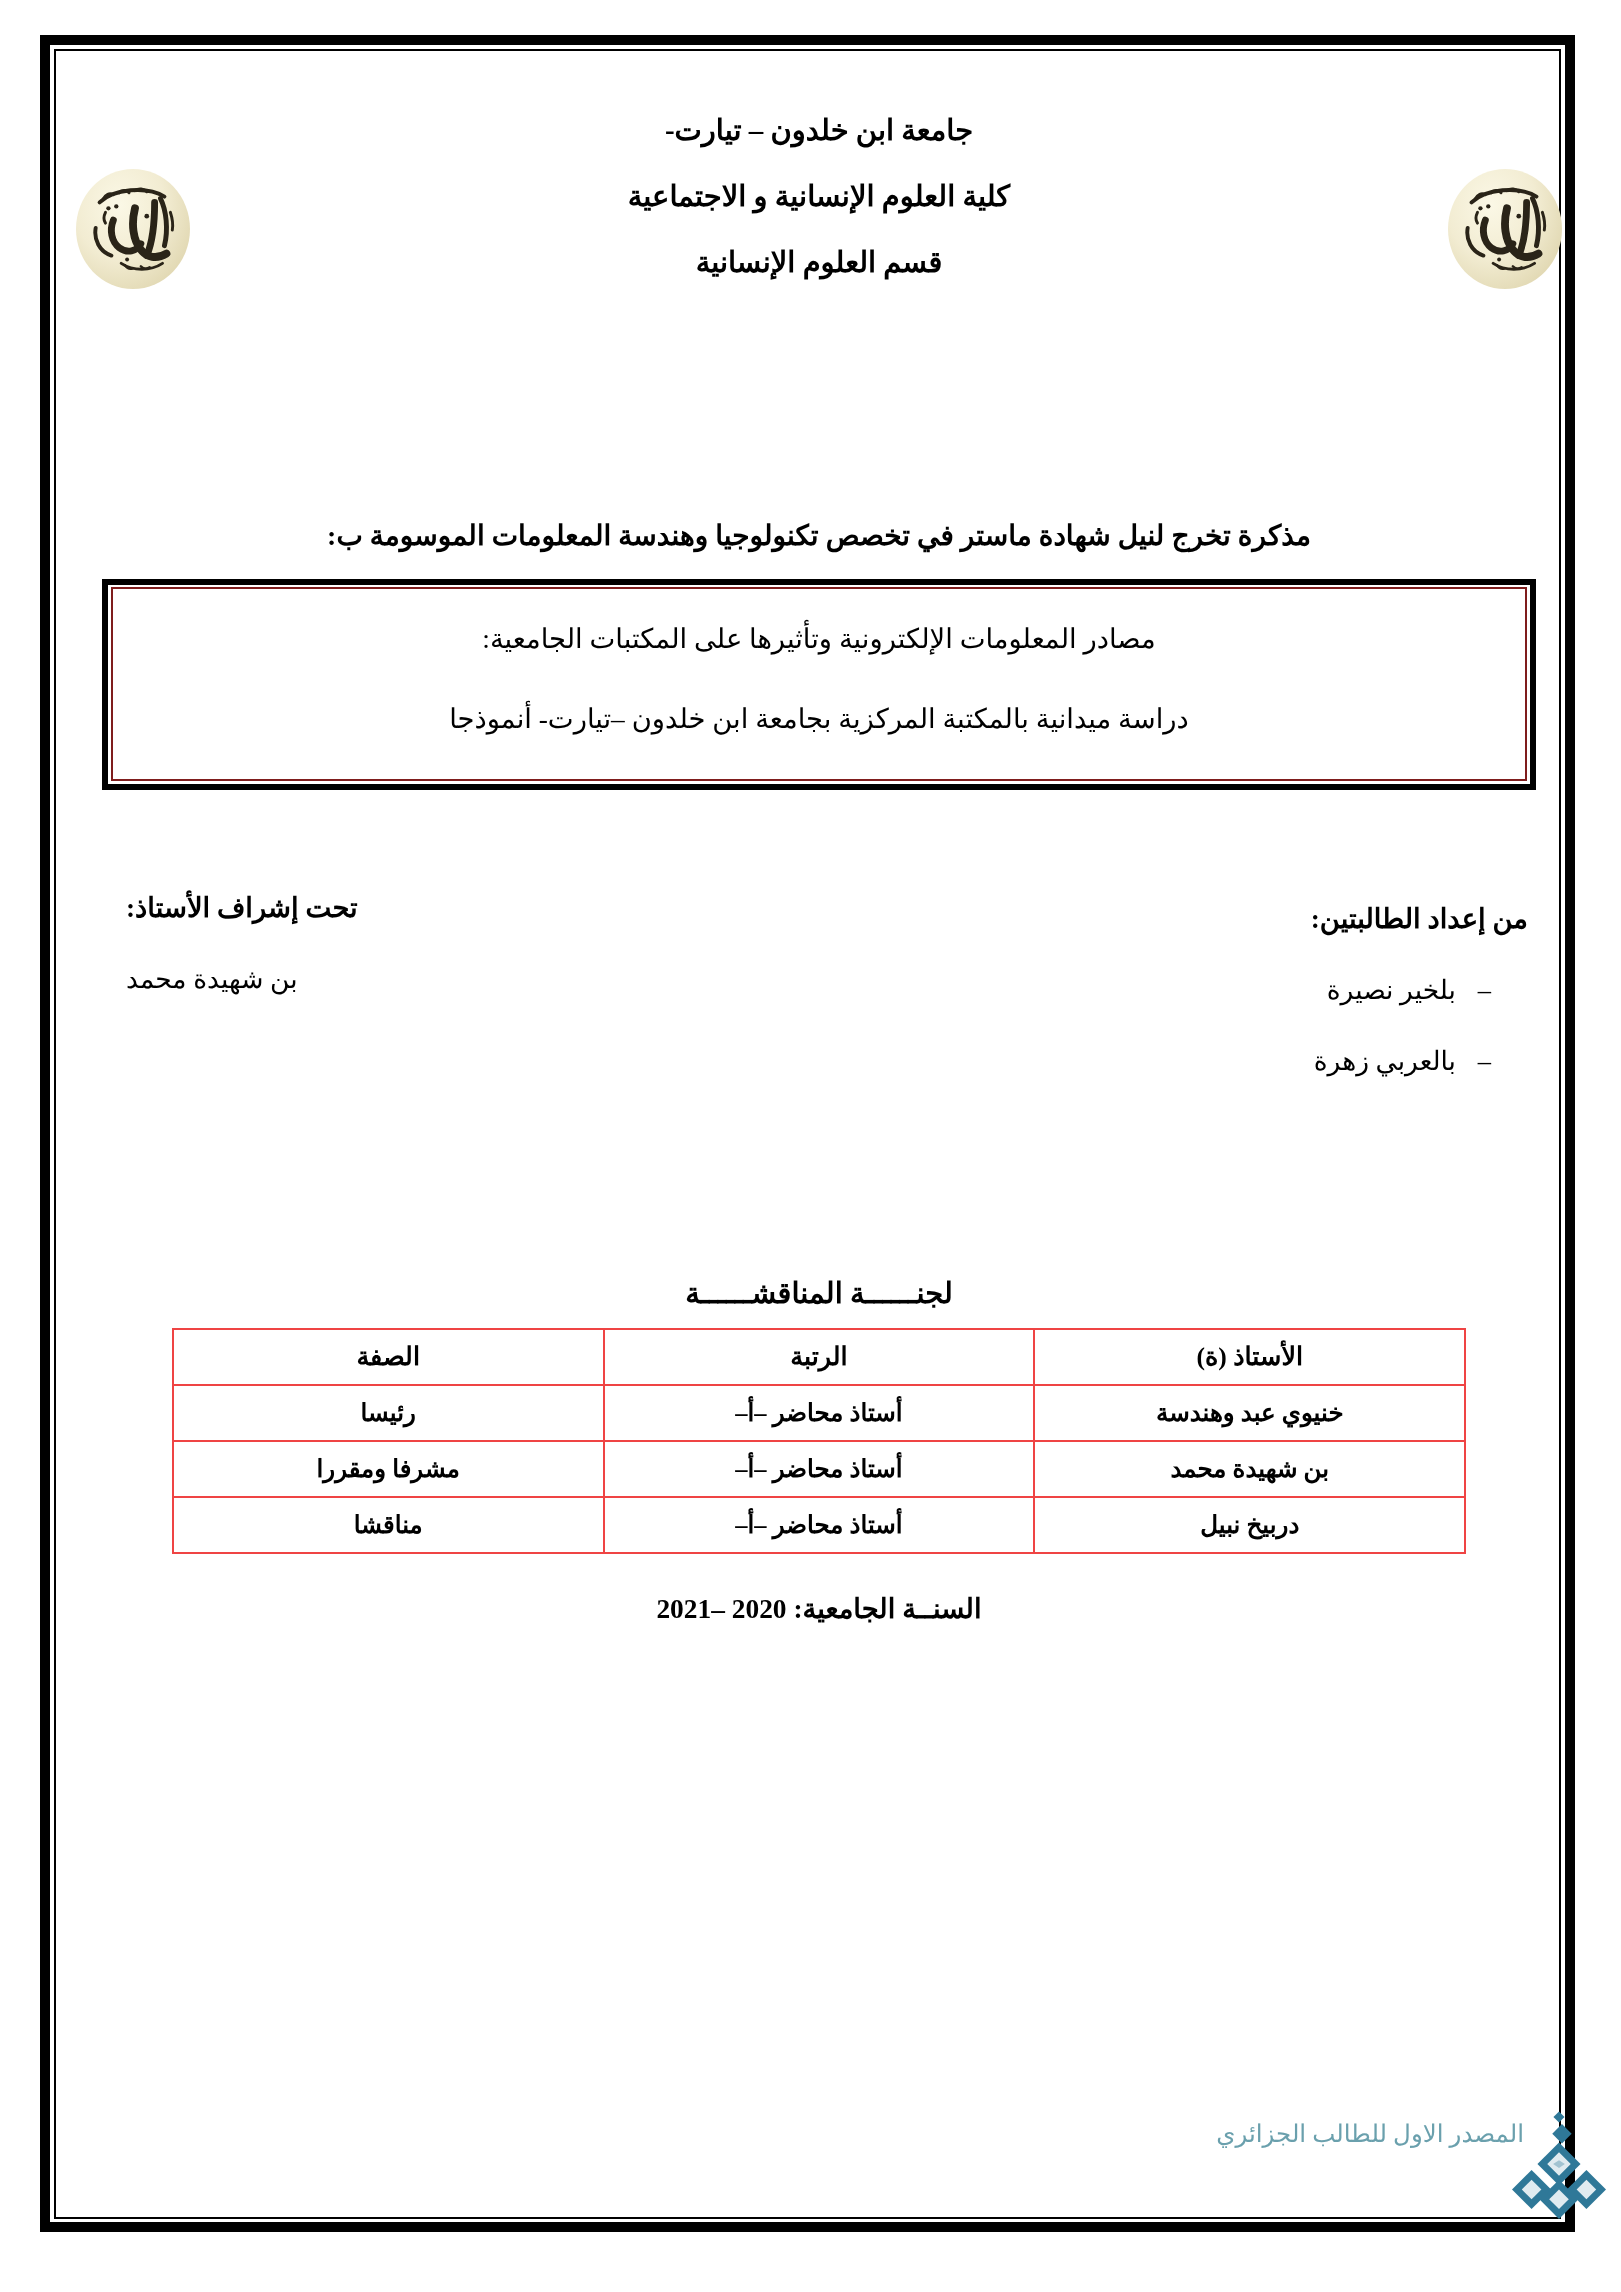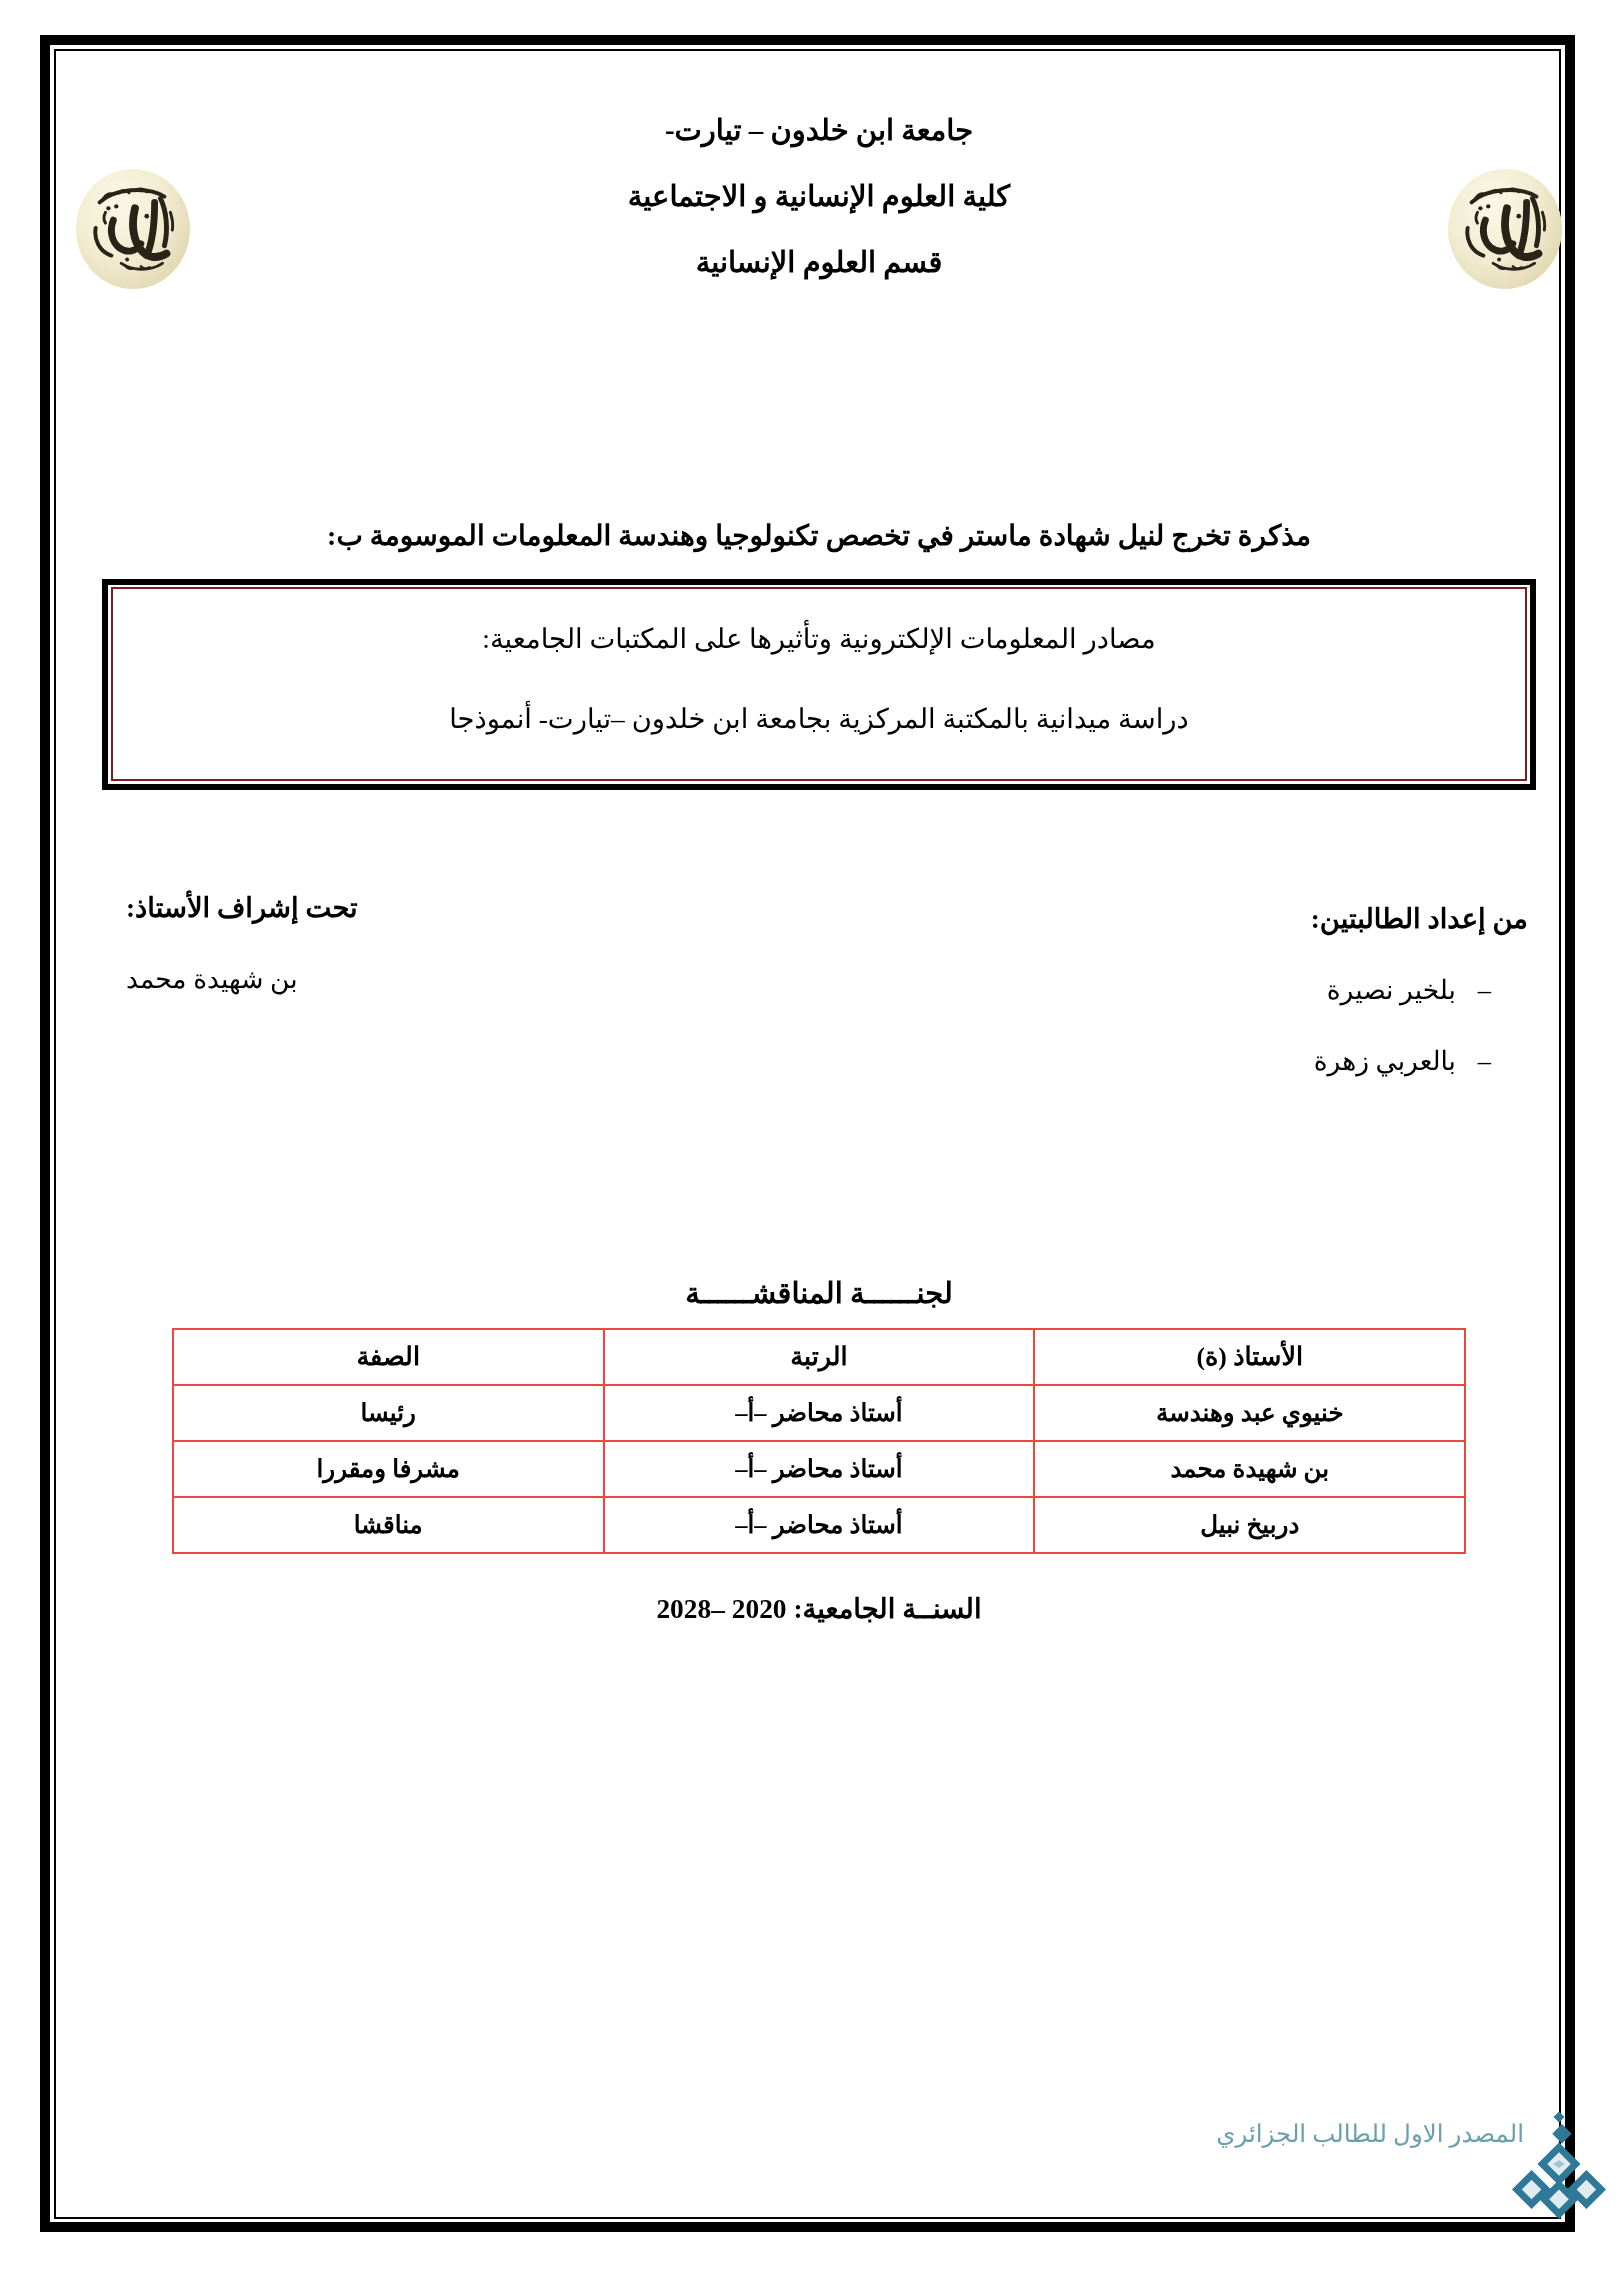--- a/index.html
+++ b/index.html
@@ -374,21 +374,21 @@
         <td>مشرفا ومقررا</td>
       </tr>
       <tr>
         <td>دربيخ نبيل</td>
         <td>أستاذ محاضر –أ–</td>
         <td>مناقشا</td>
       </tr>
     </tbody>
   </table>
 
-  <div class="academic-year">السنــة الجامعية: 2020 –2028</div>
+  <div class="academic-year">السنــة الجامعية: 2020 –2021</div>
 
 </div>
 
 <div class="watermark">
   <div class="wm-text-wrap">
     <div class="wm-sub">المصدر الاول للطالب الجزائري</div>
   </div>
   <div class="wm-mark">
     <svg viewBox="0 0 96 118" xmlns="http://www.w3.org/2000/svg" aria-hidden="true">
       <g fill="#2f7898">

